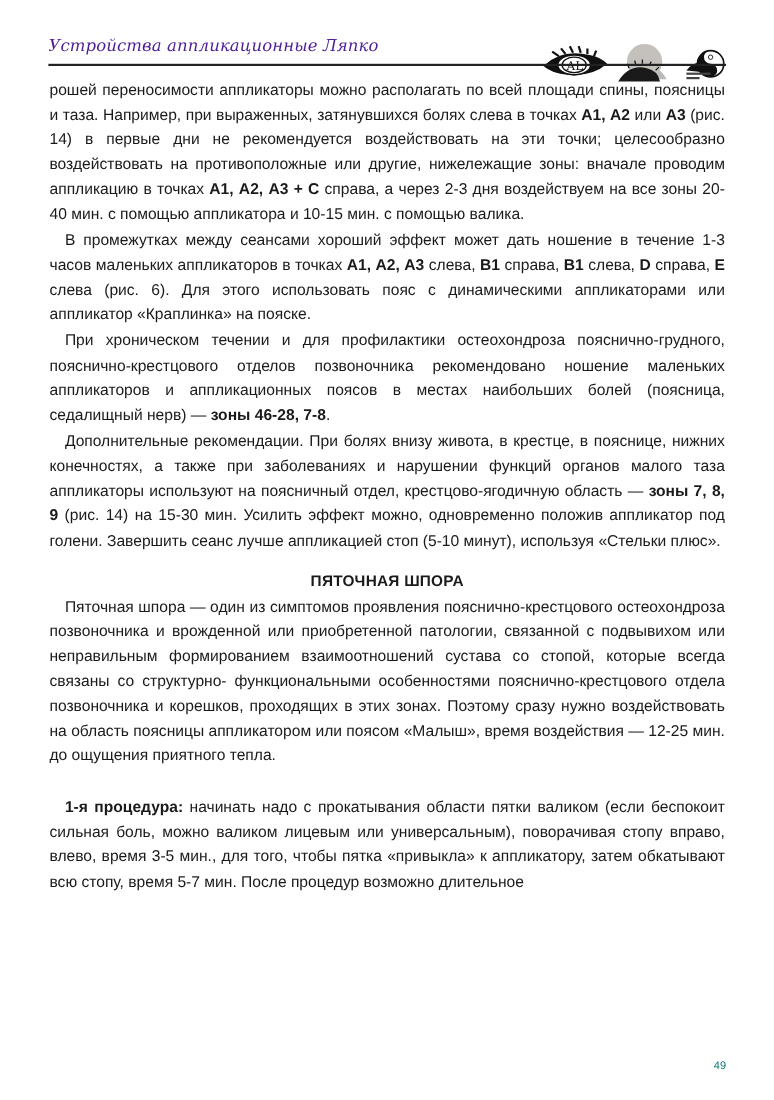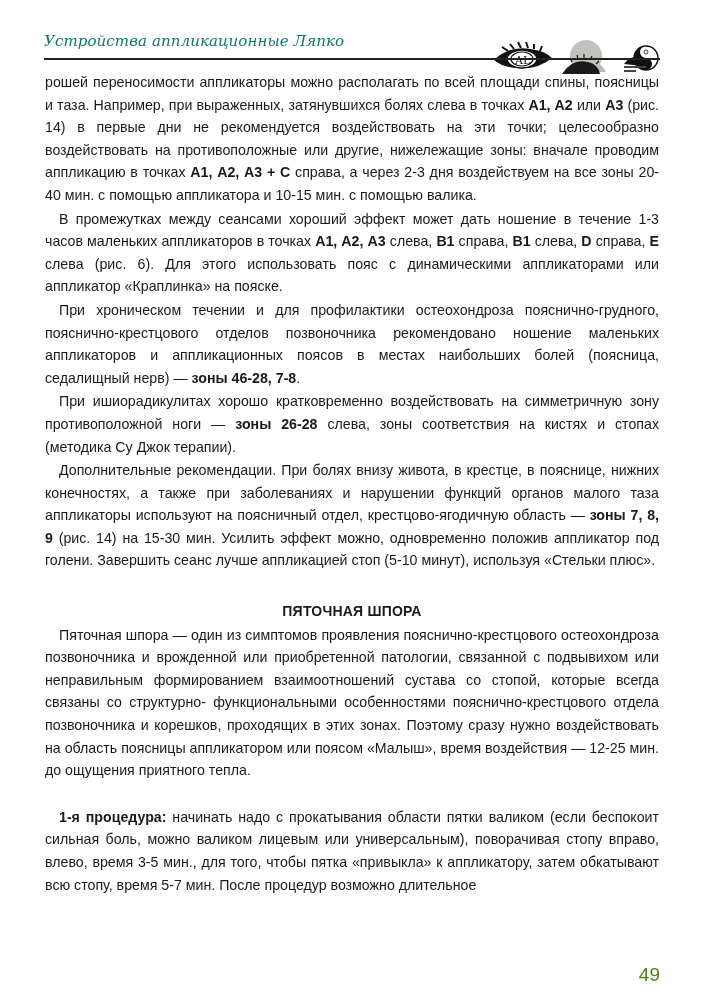--- a/index.html
+++ b/index.html
@@ -1,29 +1,29 @@
 <!DOCTYPE html>
 <html><head>
 <meta charset="utf-8">
 <style>
   html, body { margin: 0; padding: 0; background: #ffffff; }
   body { width: 704px; height: 1000px; position: relative; overflow: hidden; color: #1a1a1a; }
   .page { position: absolute; left: 0; top: 0; width: 704px; height: 1000px; }
   .header { position: absolute; left: 44px; top: 20px; width: 616px; height: 36px; }
-  .header-title { position: absolute; left: 0; top: 12px; font-family: "DejaVu Serif", serif; font-style: italic; font-size: 15px; color: #0f766e; letter-spacing: 0.1px; }
+  .header-title { position: absolute; left: 0; top: 12px; font-family: "DejaVu Serif", serif; font-style: italic; font-size: 15px; color: #4c1d95; letter-spacing: 0.1px; }
   .header-rule { position: absolute; left: 0; top: 38px; width: 616px; height: 2px; background: #222; }
   .logos { position: absolute; right: 0; top: 16px; width: 172px; height: 40px; }
   .logos svg { display: block; }
   .body { position: absolute; left: 44px; top: 70px; width: 616px; font-family: "Liberation Sans", sans-serif; font-size: 14.2px; line-height: 22.6px; color: #1a1a1a; }
   .body p { margin: 1px; text-align: justify; text-indent: 14px; hyphens: manual; }
   .body p.no-indent { text-indent: 0; }
   .body b { font-weight: bold; }
-  .section-title { margin: 28px 0 0 0; text-align: center; font-weight: bold; font-size: 14px; letter-spacing: 0.2px; }
+  .section-title { margin: 14px 0 0 0; text-align: center; font-weight: bold; font-size: 14px; letter-spacing: 0.2px; }
   .gap { height: 22px; }
-  .page-number { position: absolute; right: 44px; top: 964px; font-family: "Liberation Sans", sans-serif; font-size: 19px; color: #4d7c0f; }
+  .page-number { position: absolute; right: 44px; top: 964px; font-family: "Liberation Sans", sans-serif; font-size: 10px; color: #0f766e; }
 </style>
 </head>
 <body>
 
 <div class="page">
 
   <div class="header">
     <div class="header-title">Устройства аппликационные Ляпко</div>
     <div class="logos">
       <svg width="172" height="40" viewBox="0 0 172 40">
@@ -60,23 +60,20 @@
     <p class="no-indent">
       <span>рошей переносимости аппликаторы можно располагать по всей площади спины, поясницы и таза. Например, при выраженных, затянувшихся болях слева в точках </span><b>А1, А2</b><span> или </span><b>А3</b><span> (рис. 14) в первые дни не рекомендуется воздействовать на эти точ­ки; целесообразно воздействовать на противоположные или другие, нижележа­щие зоны: вначале проводим аппликацию в точках </span><b>А1, А2, А3 + С</b><span> справа, а через 2-3 дня воздействуем на все зоны 20-40 мин. с помощью аппликатора и 10-15 мин. с помощью валика.</span>
     </p>
     <p>
       <span>В промежутках между сеансами хороший эффект может дать ношение в течение 1-3 часов маленьких аппликаторов в точках </span><b>А1, А2, А3</b><span> слева, </span><b>В1</b><span> справа, </span><b>В1</b><span> слева, </span><b>D</b><span> справа, </span><b>Е</b><span> слева (рис. 6). Для этого использовать пояс с динамическими аппликато­рами или аппликатор «Краплинка» на пояске.</span>
     </p>
     <p>
       <span>При хроническом течении и для профилактики остеохондроза пояснично-грудно­го, пояснично-крестцового отделов позвоночника рекомендовано ношение малень­ких аппликаторов и аппликационных поясов в местах наибольших болей (поясница, седалищный нерв) — </span><b>зоны 46-28, 7-8</b><span>.</span>
     </p>
     <p>
-      <span>При ишиорадикулитах хорошо кратковременно воздействовать на симметричную зону противоположной ноги — </span><b>зоны 26-28</b><span> слева, зоны соответствия на кистях и стопах (методика Су Джок терапии).</span>
-    </p>
-    <p>
       <span>Дополнительные рекомендации. При болях внизу живота, в крестце, в пояснице, нижних конечностях, а также при заболеваниях и нарушении функций органов ма­лого таза аппликаторы используют на поясничный отдел, крестцово-ягодичную об­ласть — </span><b>зоны 7, 8, 9</b><span> (рис. 14) на 15-30 мин. Усилить эффект можно, одновременно положив аппликатор под голени. Завершить сеанс лучше аппликацией стоп (5-10 минут), используя «Стельки плюс».</span>
     </p>
 
     <div class="section-title">ПЯТОЧНАЯ ШПОРА</div>
 
     <p>
       <span>Пяточная шпора — один из симптомов проявления пояснично-крестцово­го остеохондроза позвоночника и врожденной или приобретенной патологии, связанной с подвывихом или неправильным формированием взаимоотношений сустава со стопой, которые всегда связаны со структурно- функциональными особенностями пояснично-крестцового отдела позвоночника и корешков, прохо­дящих в этих зонах. Поэтому сразу нужно воздействовать на область поясницы ап­пликатором или поясом «Малыш», время воздействия — 12-25 мин. до ощущения приятного тепла.</span>
     </p>
     <div class="gap"></div>
     <p>

